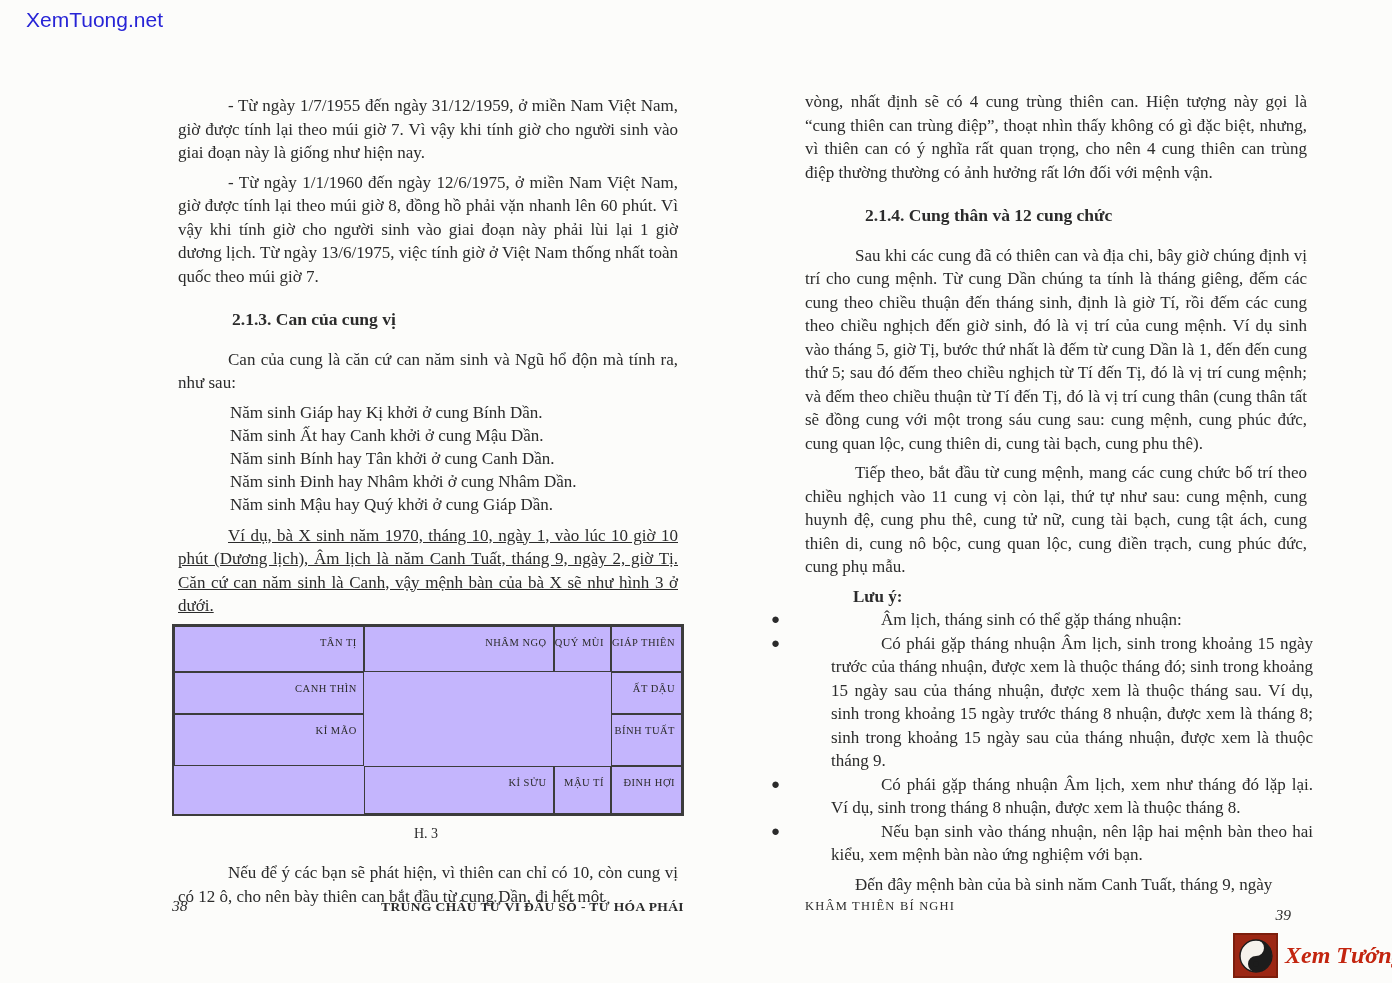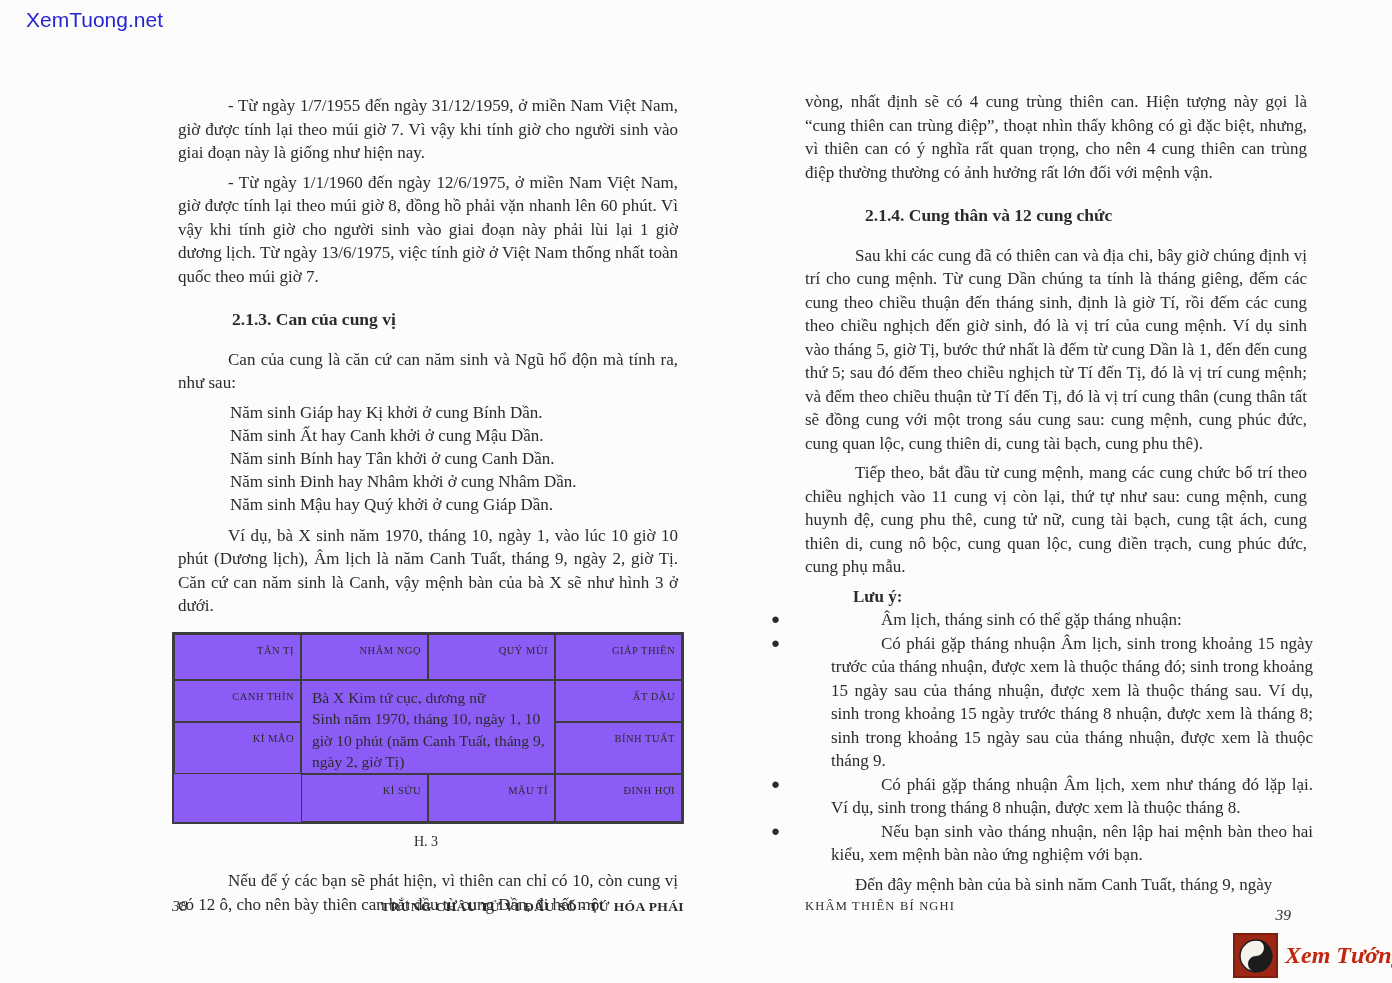--- a/index.html
+++ b/index.html
@@ -11,35 +11,35 @@
   }
   .watermark {
     position:absolute; left:26px; top:8px;
     font-family:"Liberation Sans","DejaVu Sans",sans-serif;
     font-size:21px; color:#2724d6; text-decoration:none; cursor:pointer;
   }
   .page { position:absolute; font-size:17px; line-height:23.5px; }
   .page-left  { left:172px; top:88px;  width:512px; }
   .page-right { left:799px; top:84px;  width:514px; }
   .para { margin:6px; text-align:justify; text-indent:50px; }
-  .para.gap-top { margin-top:8px; }
+  .para.gap-top { margin-top:8px;text-decoration:underline; }
   .heading { margin:20px 0 16px 60px; font-size:17.5px; font-weight:bold; }
   .page-right .heading { margin-left:66px; }
   .can-line { margin:0 0 0 58px; line-height:23px; }
   .luu-y { margin:4px 0 0 54px; font-weight:bold; }
   .bullet { position:relative; margin:0; text-align:justify; }
   .bullet .dot { position:absolute; left:-28px; top:0; font-size:15px; }
   .bullet .btxt { text-indent:50px;margin-left:32px; }
 
   
   .h3-table {
-    margin-top:14px; display:grid; width:508px;
-    grid-template-columns:repeat(4,1fr);
+    margin-top:6px; display:grid; width:508px;
+    grid-template-columns:repeat(2,1fr);
     grid-template-rows:46px 42px 52px 48px;
-    border:2px solid #3c3c3c; background:#8b5cf6;
+    border:2px solid #3c3c3c; background:#c4b5fd;
   }
   .h3-table .cell { border:1px solid #3c3c3c; overflow:hidden; }
   .cell-label {
     display:block; text-align:right; padding:4px 6px 0 0;
     font-size:10.5px; letter-spacing:.5px; white-space:nowrap;
   }
   .cell.center { padding:6px 8px 0 10px; font-size:15.5px; line-height:21.5px; text-align:left; }
   .h3-caption { width:508px; text-align:center; margin-top:6px; font-size:14px; }
 
   .footer { position:absolute; display:flex; justify-content:space-between; align-items:baseline; }
@@ -90,24 +90,20 @@
     <div class="cell" style="grid-area:1/3">
         <span class="cell-label">QUÝ MÙI</span>
       </div>
     <div class="cell" style="grid-area:1/4">
         <span class="cell-label">GIÁP THIÊN</span>
       </div>
 
     <div class="cell" style="grid-area:2/1">
         <span class="cell-label">CANH THÌN</span>
       </div>
-    <div class="cell center" style="grid-column:2/4; grid-row:2/4">
-      <span style="display: block;">Bà X Kim tứ cục, dương nữ</span>
-      <span style="display: block;">Sinh năm 1970, tháng 10, ngày 1, 10 giờ 10 phút (năm Canh Tuất, tháng 9, ngày 2, giờ Tị)</span>
-    </div>
     <div class="cell" style="grid-area:2/4">
         <span class="cell-label">ẤT DẬU</span>
       </div>
 
     <div class="cell" style="grid-area:3/1">
         <span class="cell-label">KỈ MÃO</span>
       </div>
     <div class="cell" style="grid-area:3/4">
         <span class="cell-label">BÍNH TUẤT</span>
       </div>

